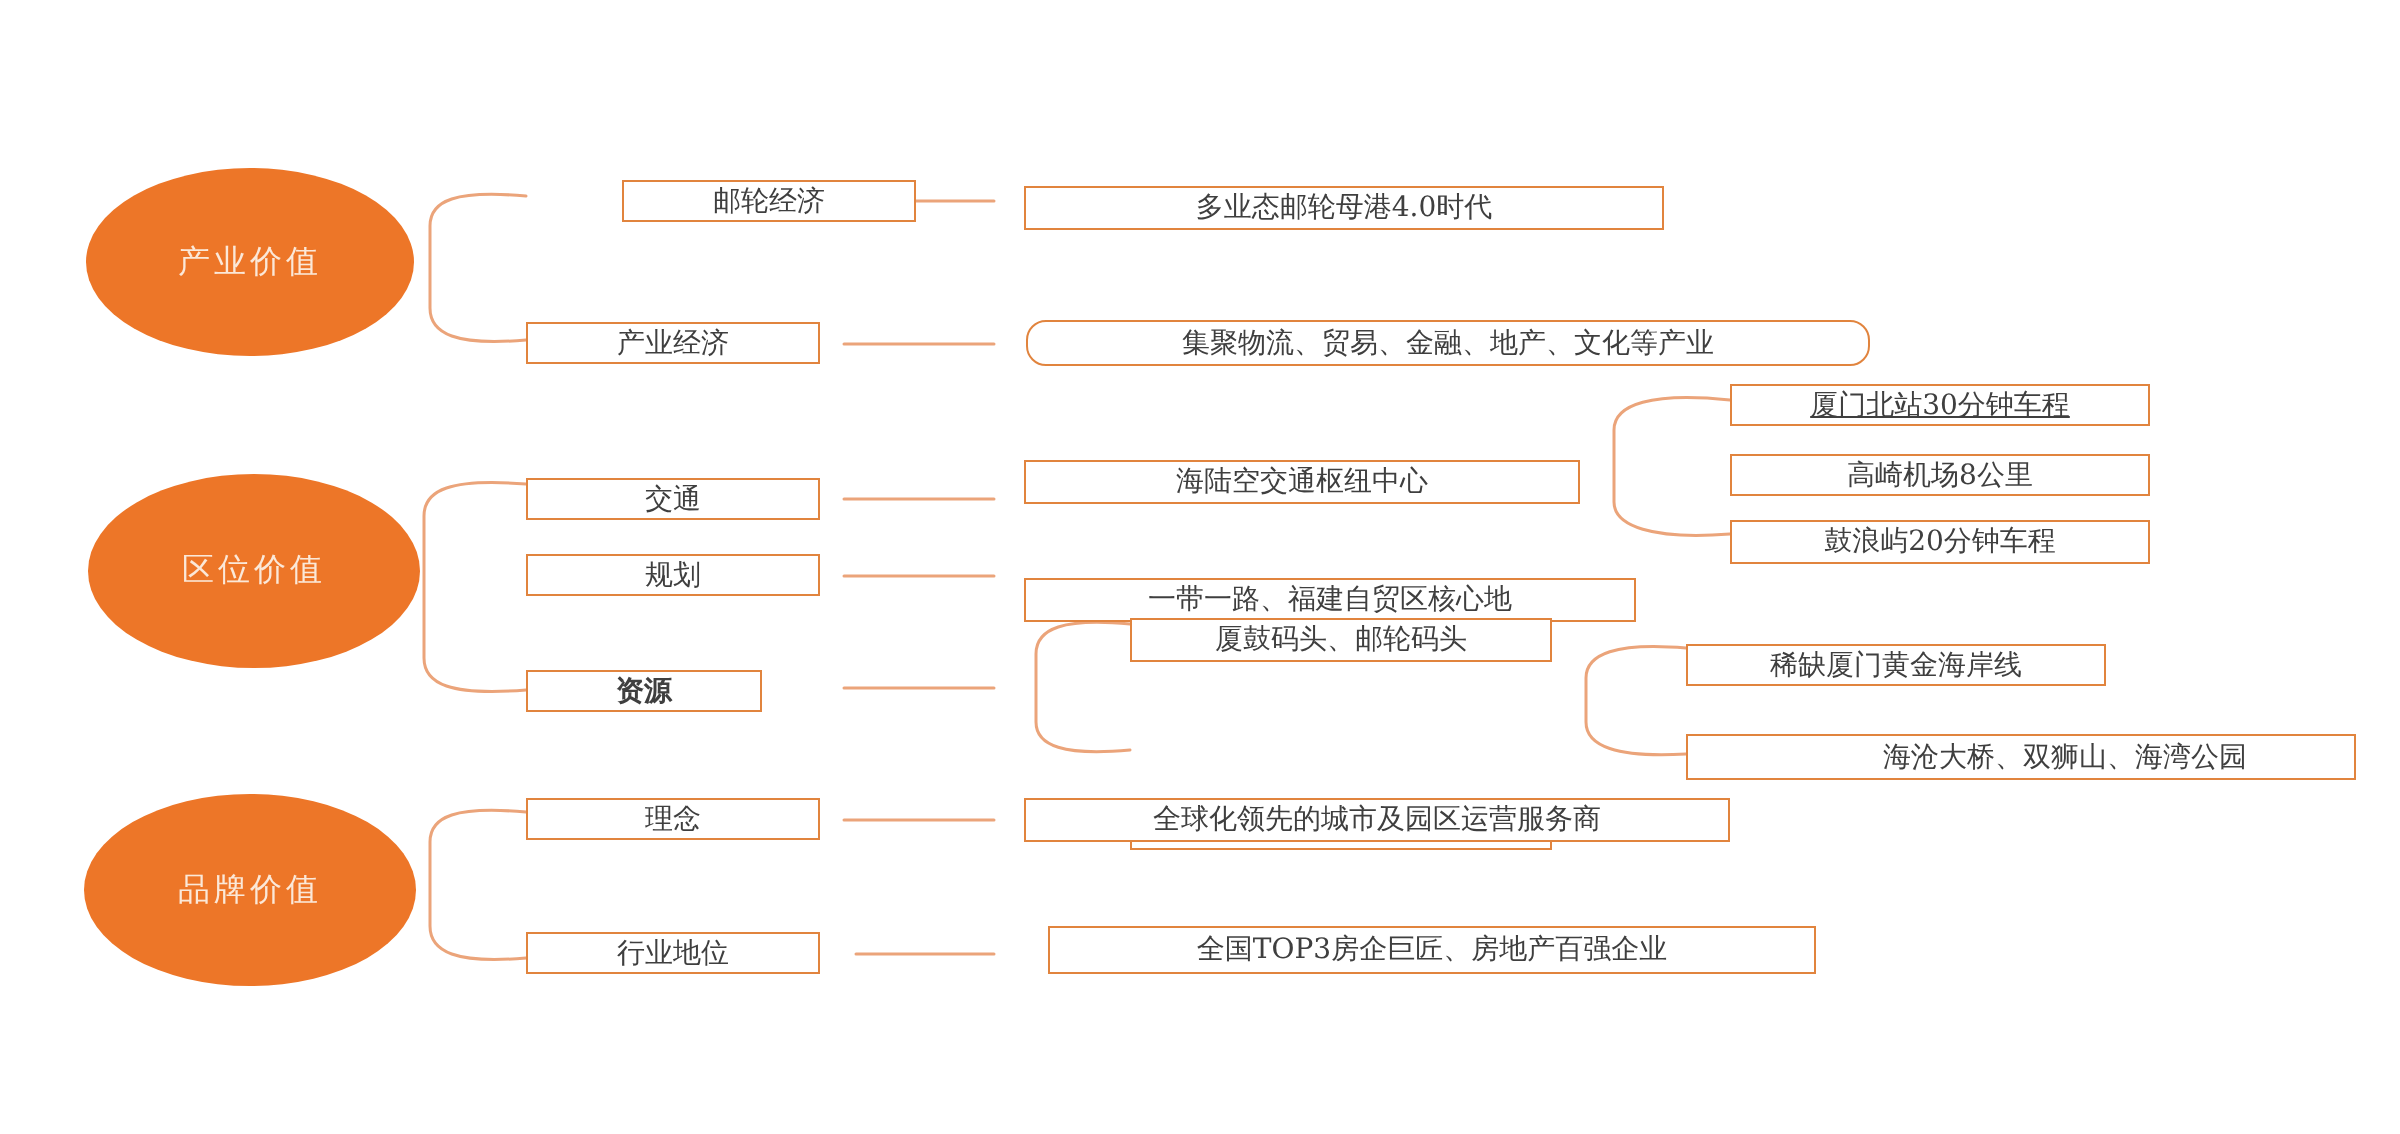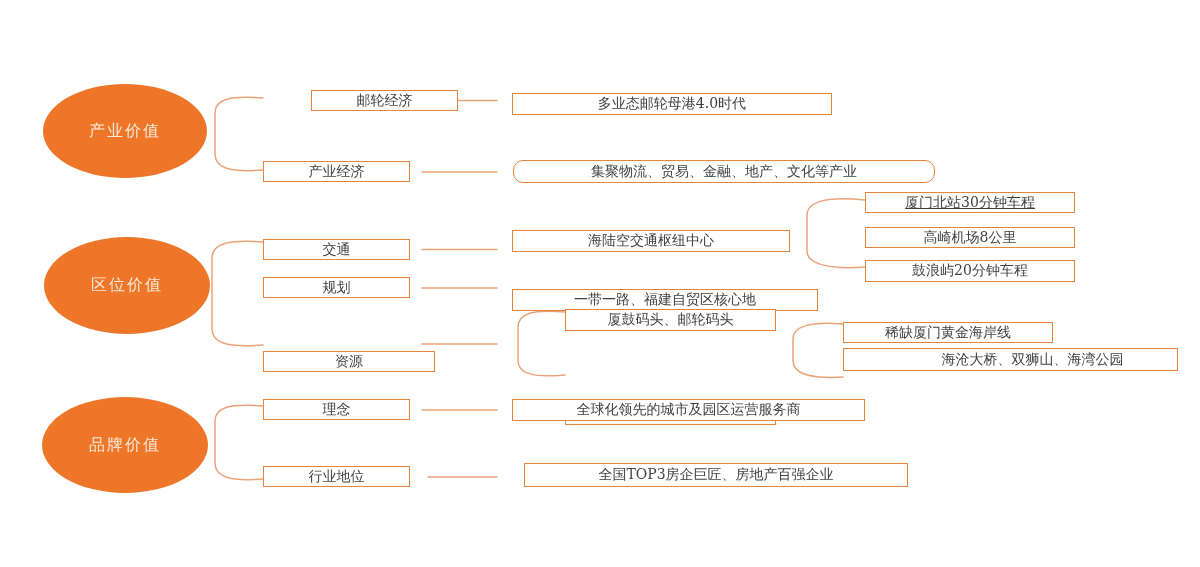--- a/index.html
+++ b/index.html
@@ -68,32 +68,32 @@
   </svg>
 
   <div class="enode" style="left:43px; top:84px; width:164px; height:94px;">产业价值</div>
   <div class="enode" style="left:44px; top:237px; width:166px; height:97px;">区位价值</div>
   <div class="enode" style="left:42px; top:397px; width:166px; height:96px;">品牌价值</div>
 
   <div class="nbox" style="left:263px; top:90px; width:147px; height:21px;margin-left:48px;">邮轮经济</div>
   <div class="nbox" style="left:263px; top:161px; width:147px; height:21px;text-align:center;">产业经济</div>
   <div class="nbox" style="left:263px; top:239px; width:147px; height:21px;">交通</div>
   <div class="nbox" style="left:263px; top:277px; width:147px; height:21px;">规划</div>
-  <div class="nbox" style="left:263px; top:351px; width:172px; height:21px;">资源</div>
+  <div class="nbox" style="left:263px; top:335px; width:118px; height:21px;font-weight:bold;">资源</div>
   <div class="nbox" style="left:263px; top:399px; width:147px; height:21px;">理念</div>
   <div class="nbox" style="left:263px; top:466px; width:147px; height:21px;">行业地位</div>
 
   <div class="nbox" style="left:512px; top:93px; width:320px; height:22px;">多业态邮轮母港4.0时代</div>
   <div class="nbox" style="left:513px; top:160px; width:422px; height:23px;border-radius:10px;">集聚物流、贸易、金融、地产、文化等产业</div>
   <div class="nbox" style="left:512px; top:230px; width:278px; height:22px;">海陆空交通枢纽中心</div>
   <div class="nbox" style="left:512px; top:277px; width:306px; height:22px;margin-top:12px;">一带一路、福建自贸区核心地</div>
   <div class="nbox" style="left:565px; top:309px; width:211px; height:22px;">厦鼓码头、邮轮码头</div>
   <div class="nbox" style="left:565px; top:357px; width:211px; height:22px;margin-top:46px;">旅游景观资源</div>
   <div class="nbox" style="left:512px; top:399px; width:353px; height:22px;">全球化领先的城市及园区运营服务商</div>
   <div class="nbox" style="left:524px; top:463px; width:384px; height:24px;">全国TOP3房企巨匠、房地产百强企业</div>
 
   <div class="nbox" style="left:865px; top:192px; width:210px; height:21px;text-decoration:underline;">厦门北站30分钟车程</div>
   <div class="nbox" style="left:865px; top:227px; width:210px; height:21px;">高崎机场8公里</div>
   <div class="nbox" style="left:865px; top:260px; width:210px; height:22px;">鼓浪屿20分钟车程</div>
   <div class="nbox" style="left:843px; top:322px; width:210px; height:21px;">稀缺厦门黄金海岸线</div>
-  <div class="nbox" style="left:843px; top:348px; width:335px; height:23px;padding-left:44px;">海沧大桥、双狮山、海湾公园</div>
+  <div class="nbox" style="left:843px; top:367px; width:335px; height:23px;padding-left:44px;">海沧大桥、双狮山、海湾公园</div>
 
 </div>
 
 </body></html>

